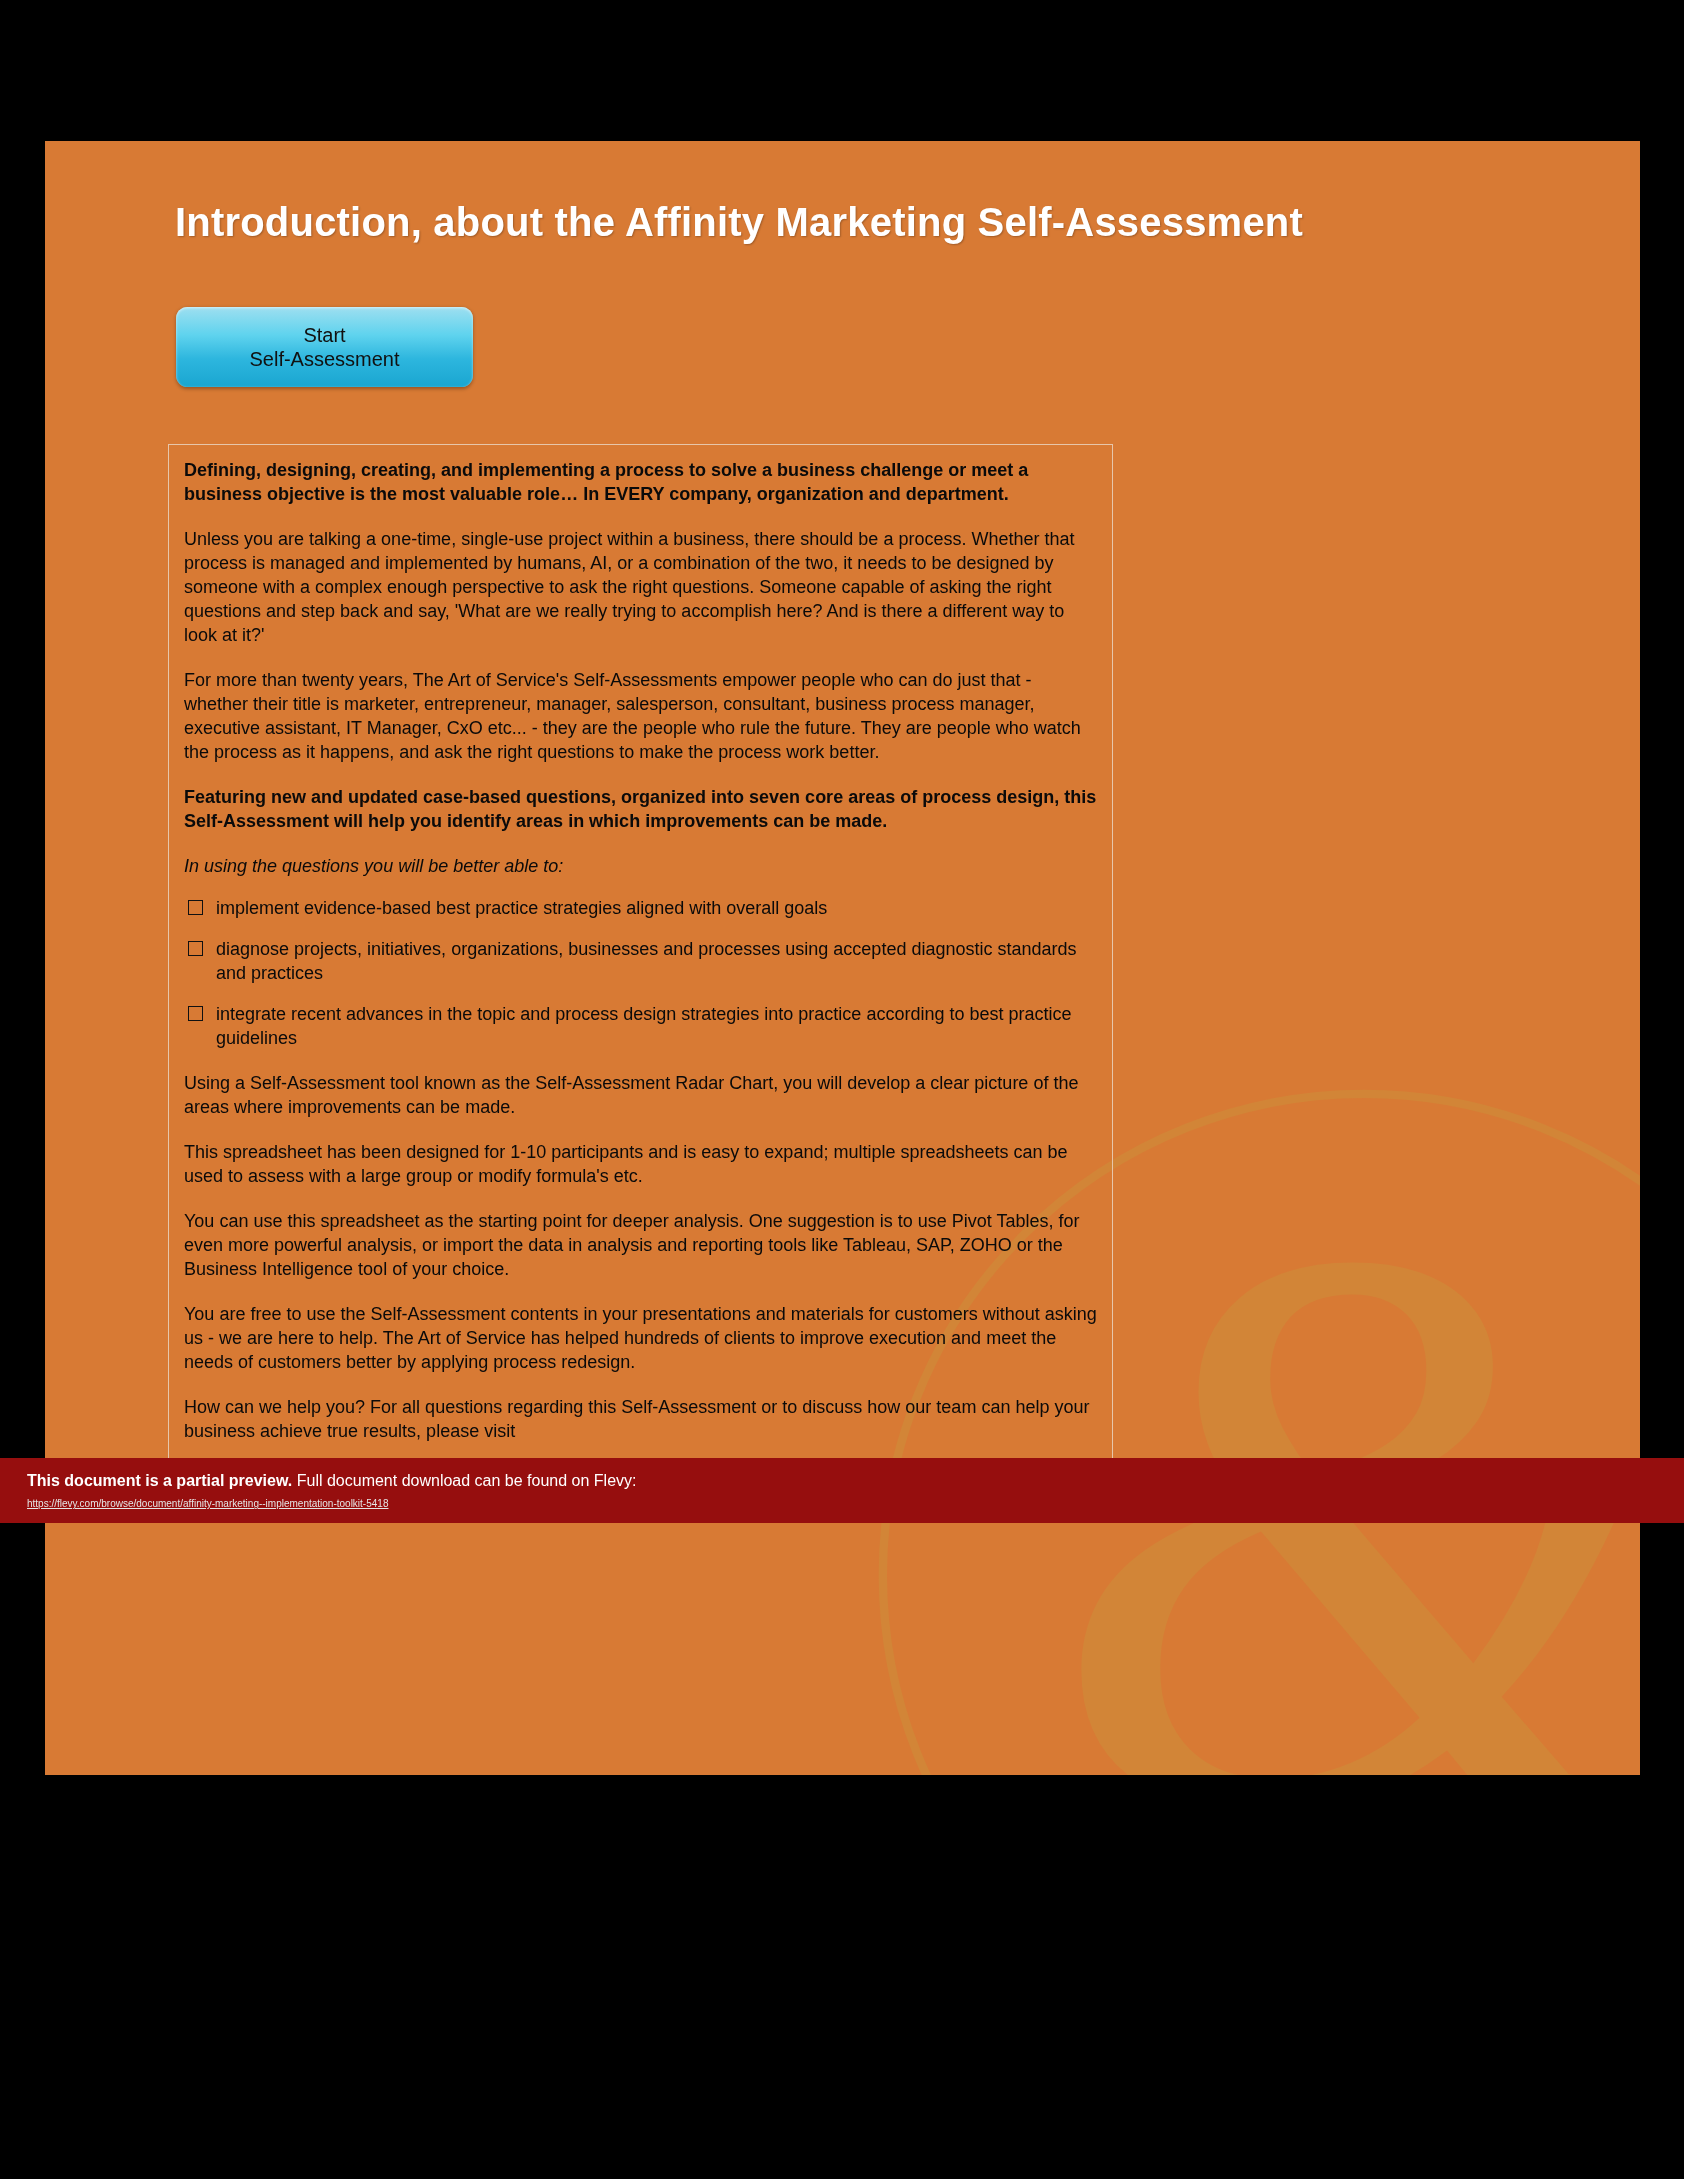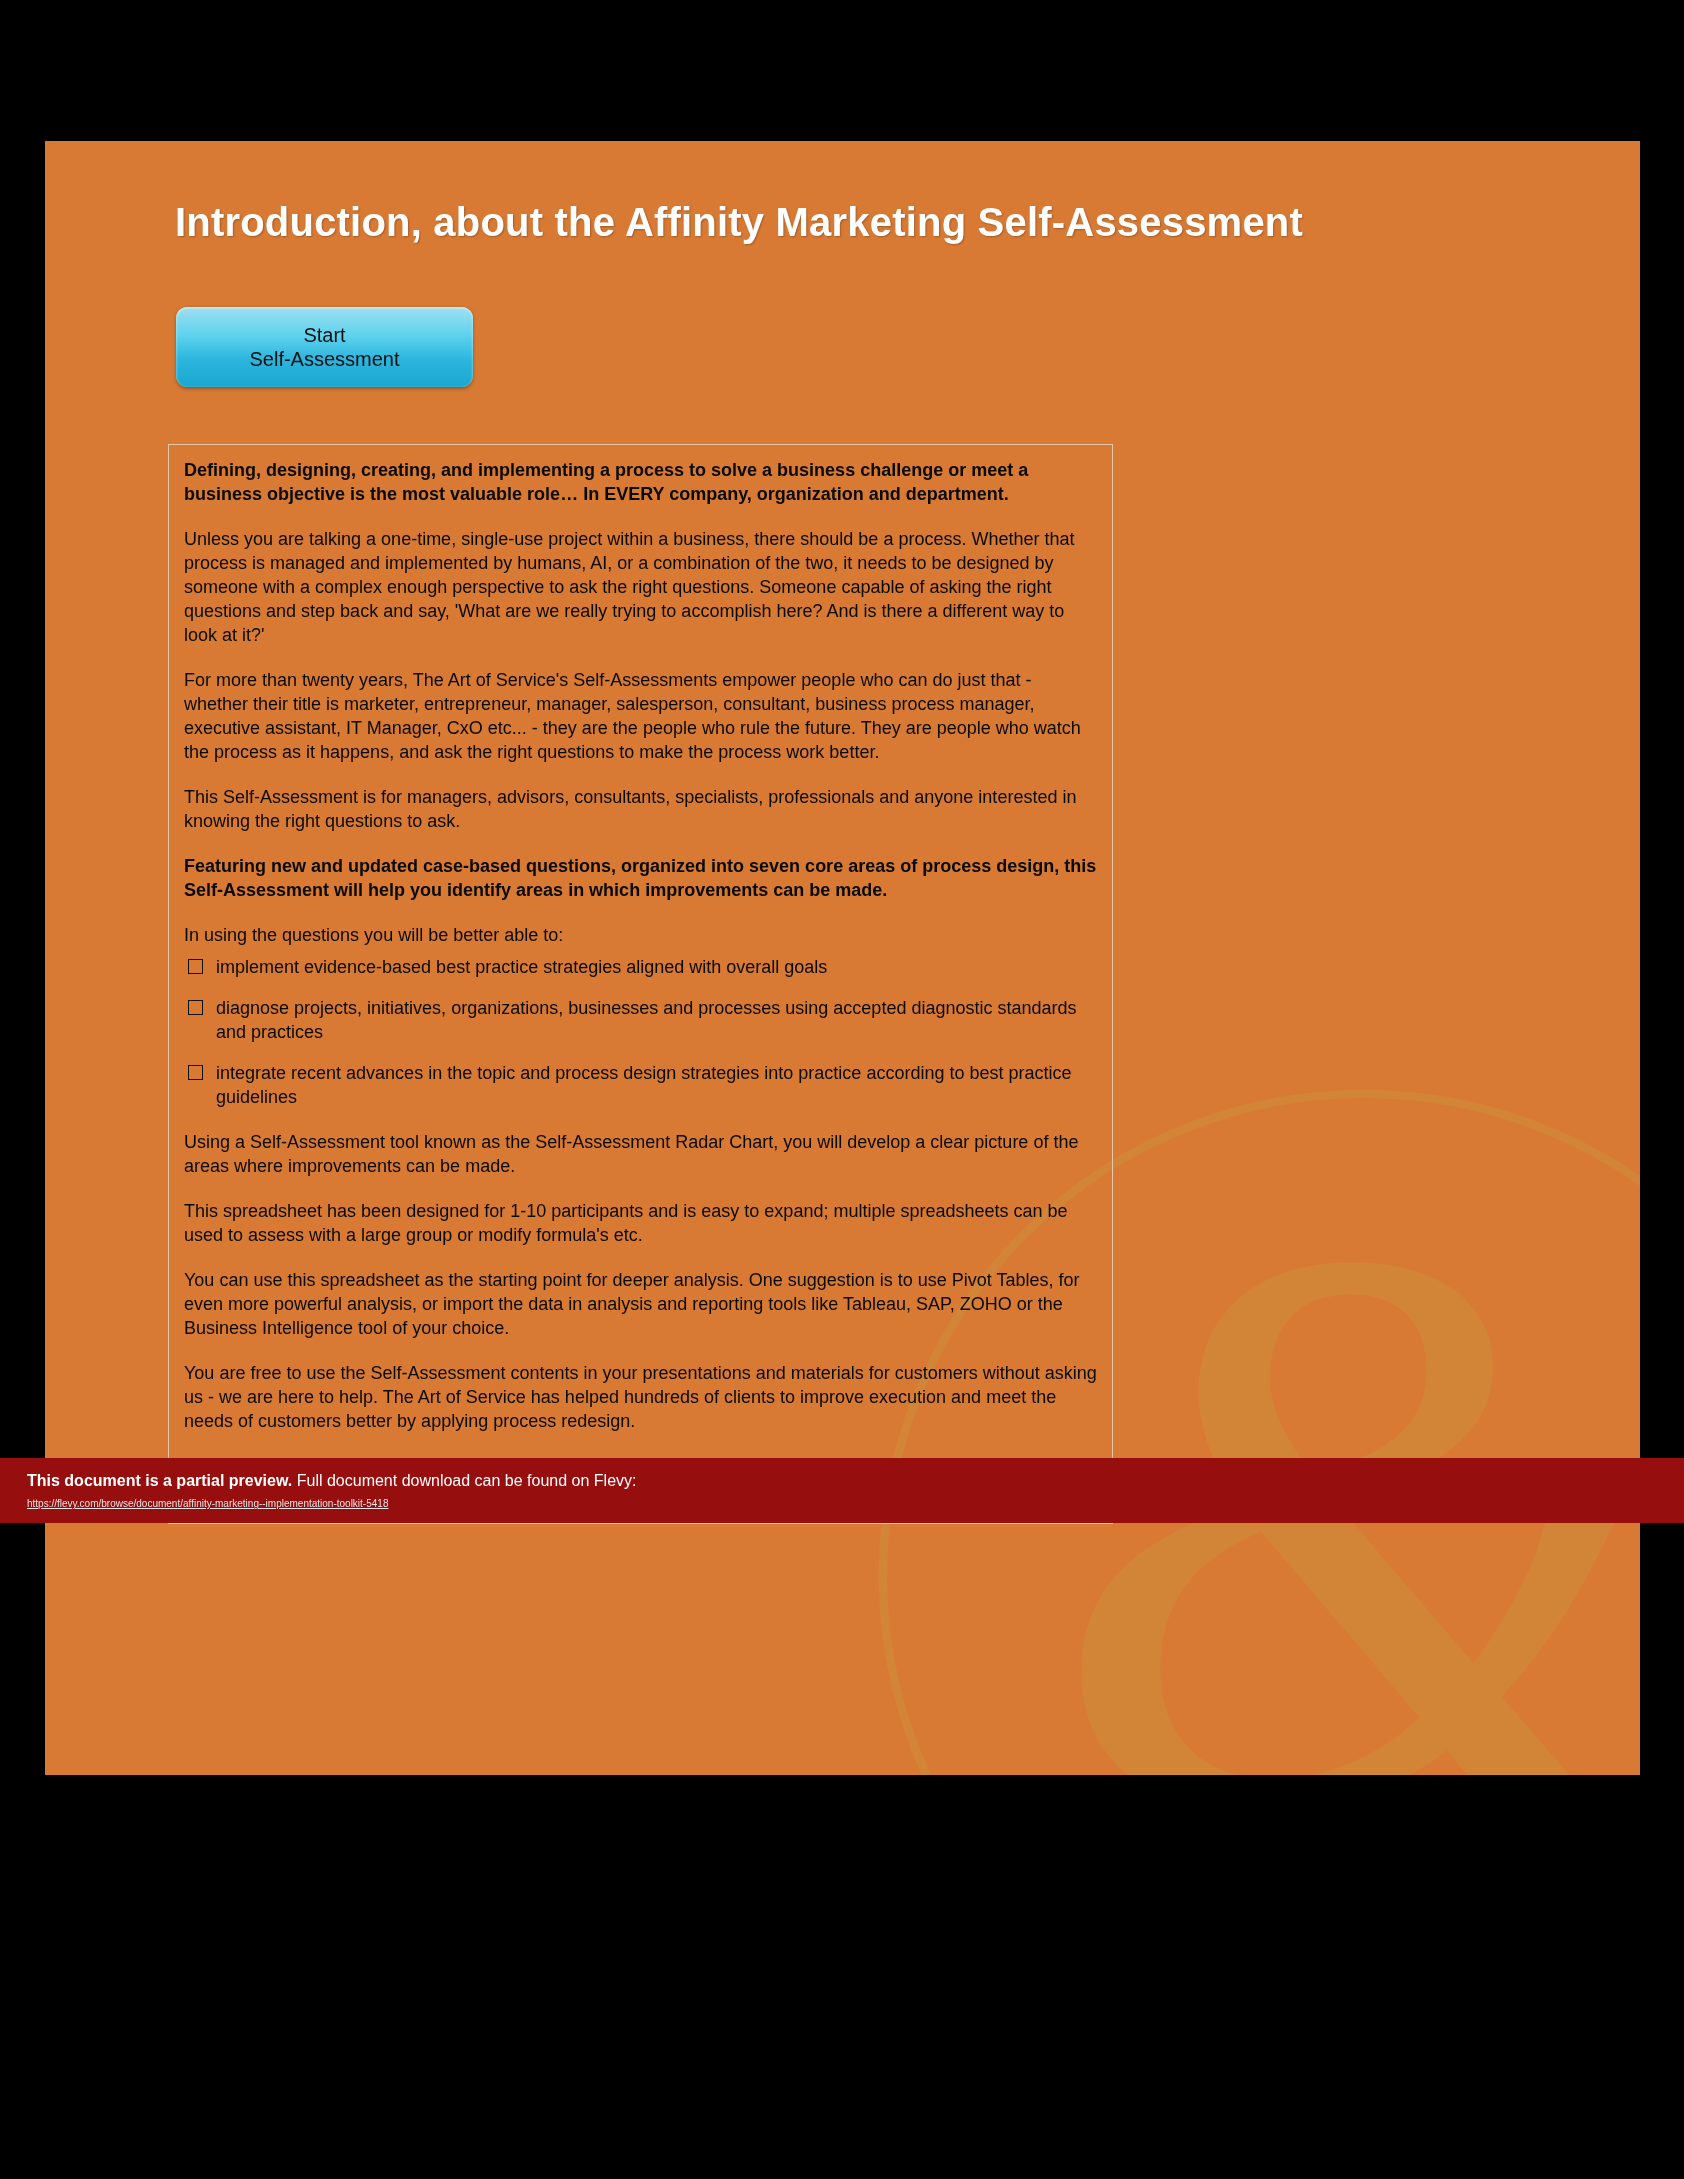--- a/index.html
+++ b/index.html
@@ -62,21 +62,21 @@
     top: 303px;
     width: 945px;
     border: 1px solid #e7c6aa;
     padding: 13.3px 15px 21px 15px;
     color: #0a0a0a;
     font-size: 18px;
     line-height: 24px;
   }
   .content-box p { margin-bottom: 21px; }
   .content-box .bold { font-weight: 700; }
-  .content-box .lead { margin-bottom: 8px; }
+  .content-box .lead { margin-bottom: 18px; font-style: italic; }
   ul.bullets {
     list-style: none;
     margin: 0 0 21px 0;
     padding: 0;
   }
   ul.bullets li {
     position: relative;
     padding-left: 32px;
     margin-bottom: 17px;
   }
@@ -127,21 +127,20 @@
 
   <div class="start-btn">
     <span>Start</span>
     <span>Self-Assessment</span>
   </div>
 
   <div class="content-box">
     <p class="bold">Defining, designing, creating, and implementing a process to solve a business challenge or meet a business objective is the most valuable role… In EVERY company, organization and department.</p>
     <p>Unless you are talking a one-time, single-use project within a business, there should be a process. Whether that process is managed and implemented by humans, AI, or a combination of the two, it needs to be designed by someone with a complex enough perspective to ask the right questions. Someone capable of asking the right questions and step back and say, 'What are we really trying to accomplish here? And is there a different way to look at it?'</p>
     <p>For more than twenty years, The Art of Service's Self-Assessments empower people who can do just that - whether their title is marketer, entrepreneur, manager, salesperson, consultant, business process manager, executive assistant, IT Manager, CxO etc... - they are the people who rule the future. They are people who watch the process as it happens, and ask the right questions to make the process work better.</p>
-    <p>This Self-Assessment is for managers, advisors, consultants, specialists, professionals and anyone interested in knowing the right questions to ask.</p>
     <p class="bold">Featuring new and updated case-based questions, organized into seven core areas of process design, this Self-Assessment will help you identify areas in which improvements can be made.</p>
     <p class="lead">In using the questions you will be better able to:</p>
     <ul class="bullets">
       <li>implement evidence-based best practice strategies aligned with overall goals</li>
       <li>diagnose projects, initiatives, organizations, businesses and processes using accepted diagnostic standards and practices</li>
       <li>integrate recent advances in the topic and process design strategies into practice according to best practice guidelines</li>
     </ul>
     <p>Using a Self-Assessment tool known as the Self-Assessment Radar Chart, you will develop a clear picture of the areas where improvements can be made.</p>
     <p>This spreadsheet has been designed for 1-10 participants and is easy to expand; multiple spreadsheets can be used to assess with a large group or modify formula's etc.</p>
     <p>You can use this spreadsheet as the starting point for deeper analysis. One suggestion is to use Pivot Tables, for even more powerful analysis, or import the data in analysis and reporting tools like Tableau, SAP, ZOHO or the Business Intelligence tool of your choice.</p>

